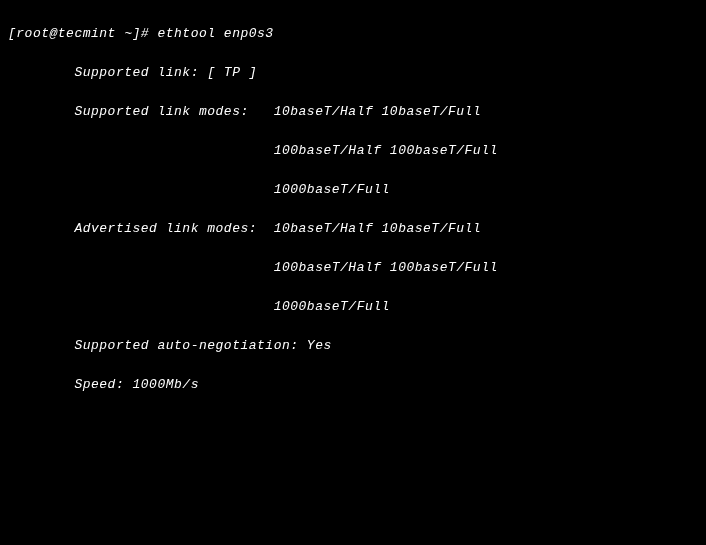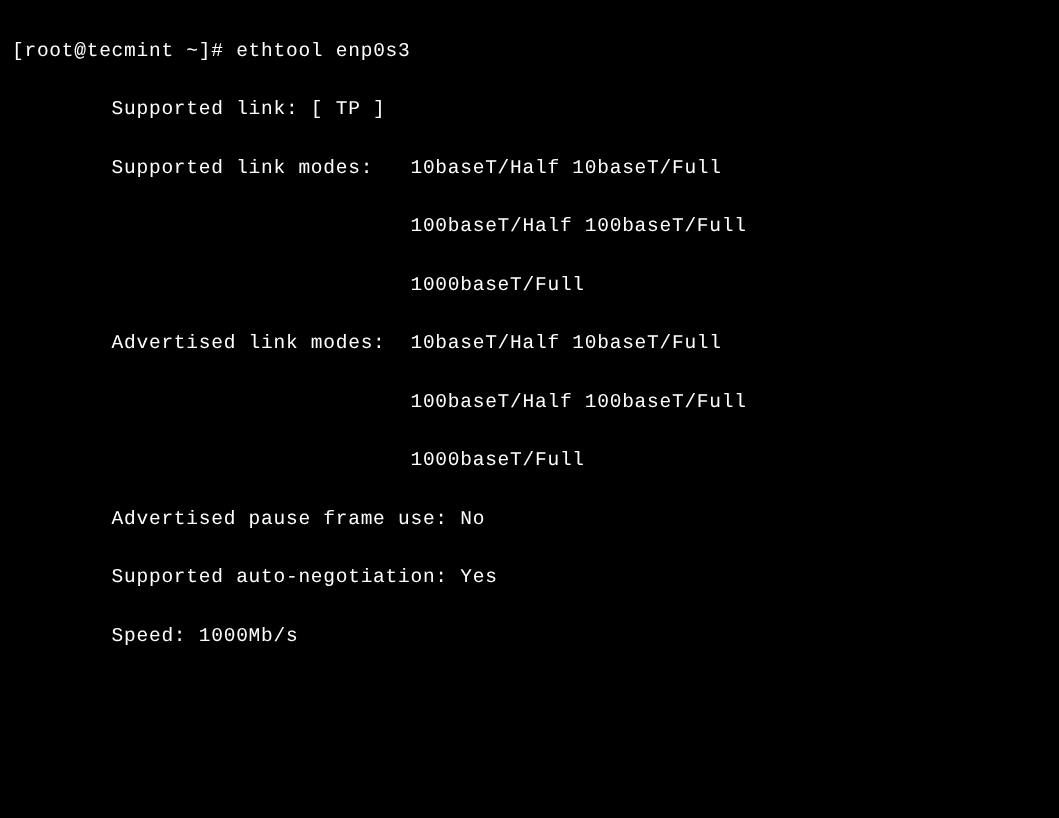--- a/index.html
+++ b/index.html
@@ -17,35 +17,35 @@
       width: 706px;
       height: 545px;
       overflow: hidden;
       letter-spacing: 0.5px;
     }
     .terminal {
       white-space: pre;
     }
     .line {
       display: block;
+      font-style: italic;
     }
   </style>
 </head>
 <body>
 
 <div class="terminal">
 <span class="line"><span>[root@tecmint ~]# </span><span>ethtool enp0s3</span></span>
 <span class="line">        Supported link: [ TP ]</span>
 <span class="line">        Supported link modes:   10baseT/Half 10baseT/Full</span>
 <span class="line">                                100baseT/Half 100baseT/Full</span>
 <span class="line">                                1000baseT/Full</span>
 <span class="line">        Advertised link modes:  10baseT/Half 10baseT/Full</span>
 <span class="line">                                100baseT/Half 100baseT/Full</span>
 <span class="line">                                1000baseT/Full</span>
-<span class="line">        Advertised pause frame use: No</span>
 <span class="line">        Supported auto-negotiation: Yes</span>
 <span class="line">        Speed: 1000Mb/s</span>
 
 
 
 
 
 
 
 

